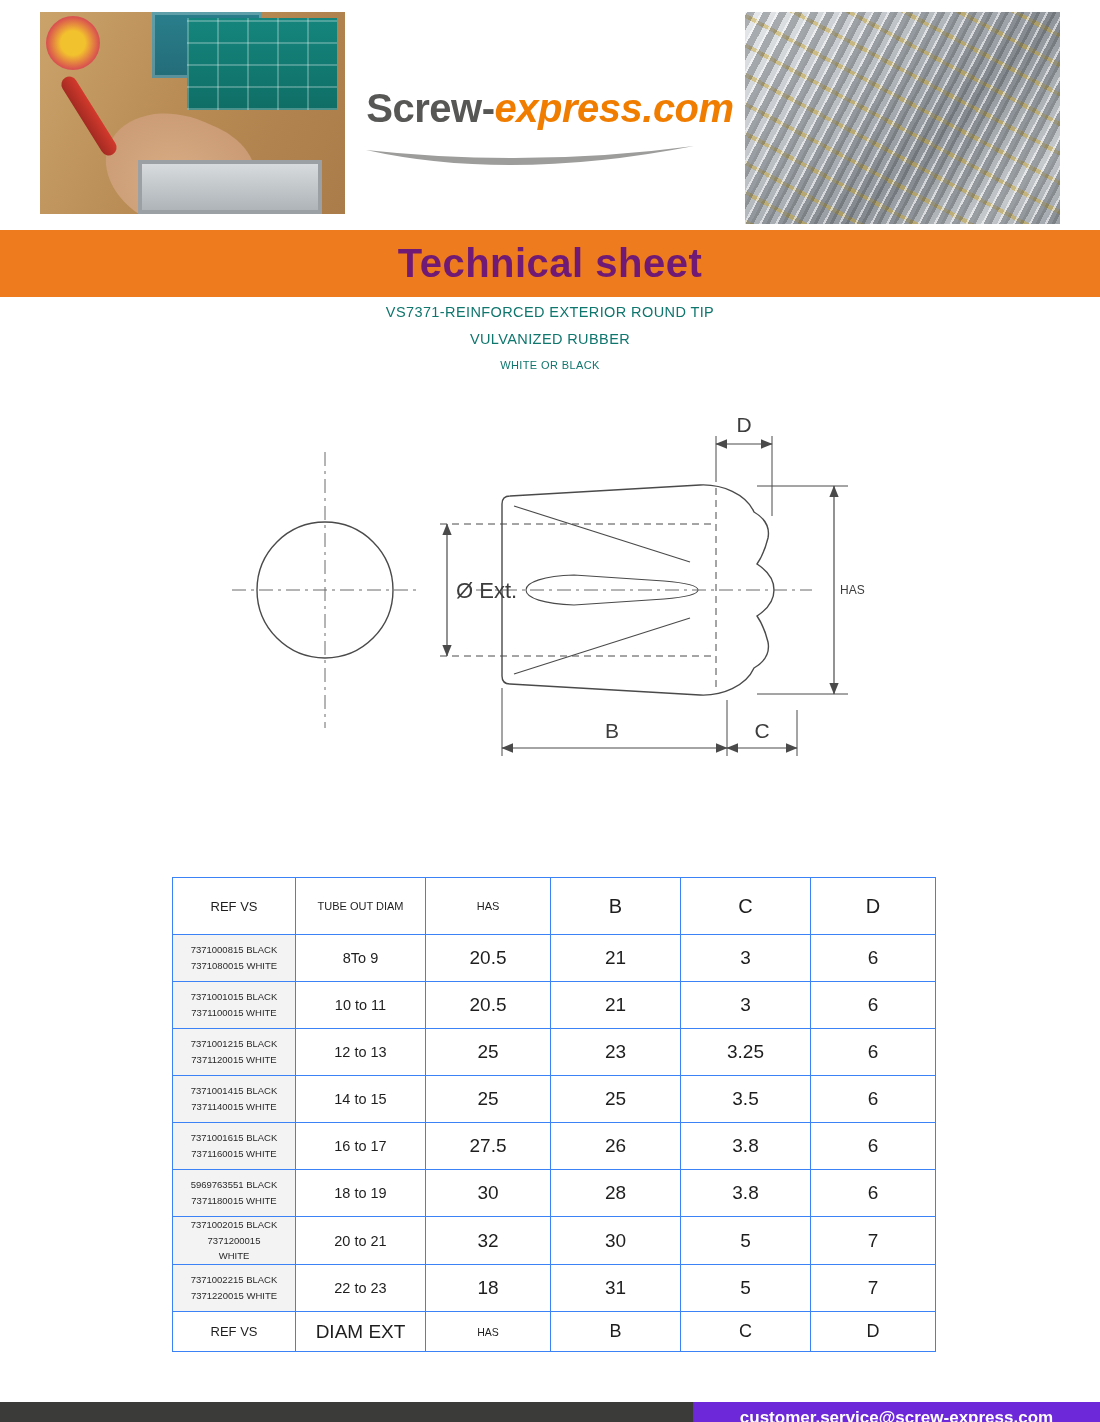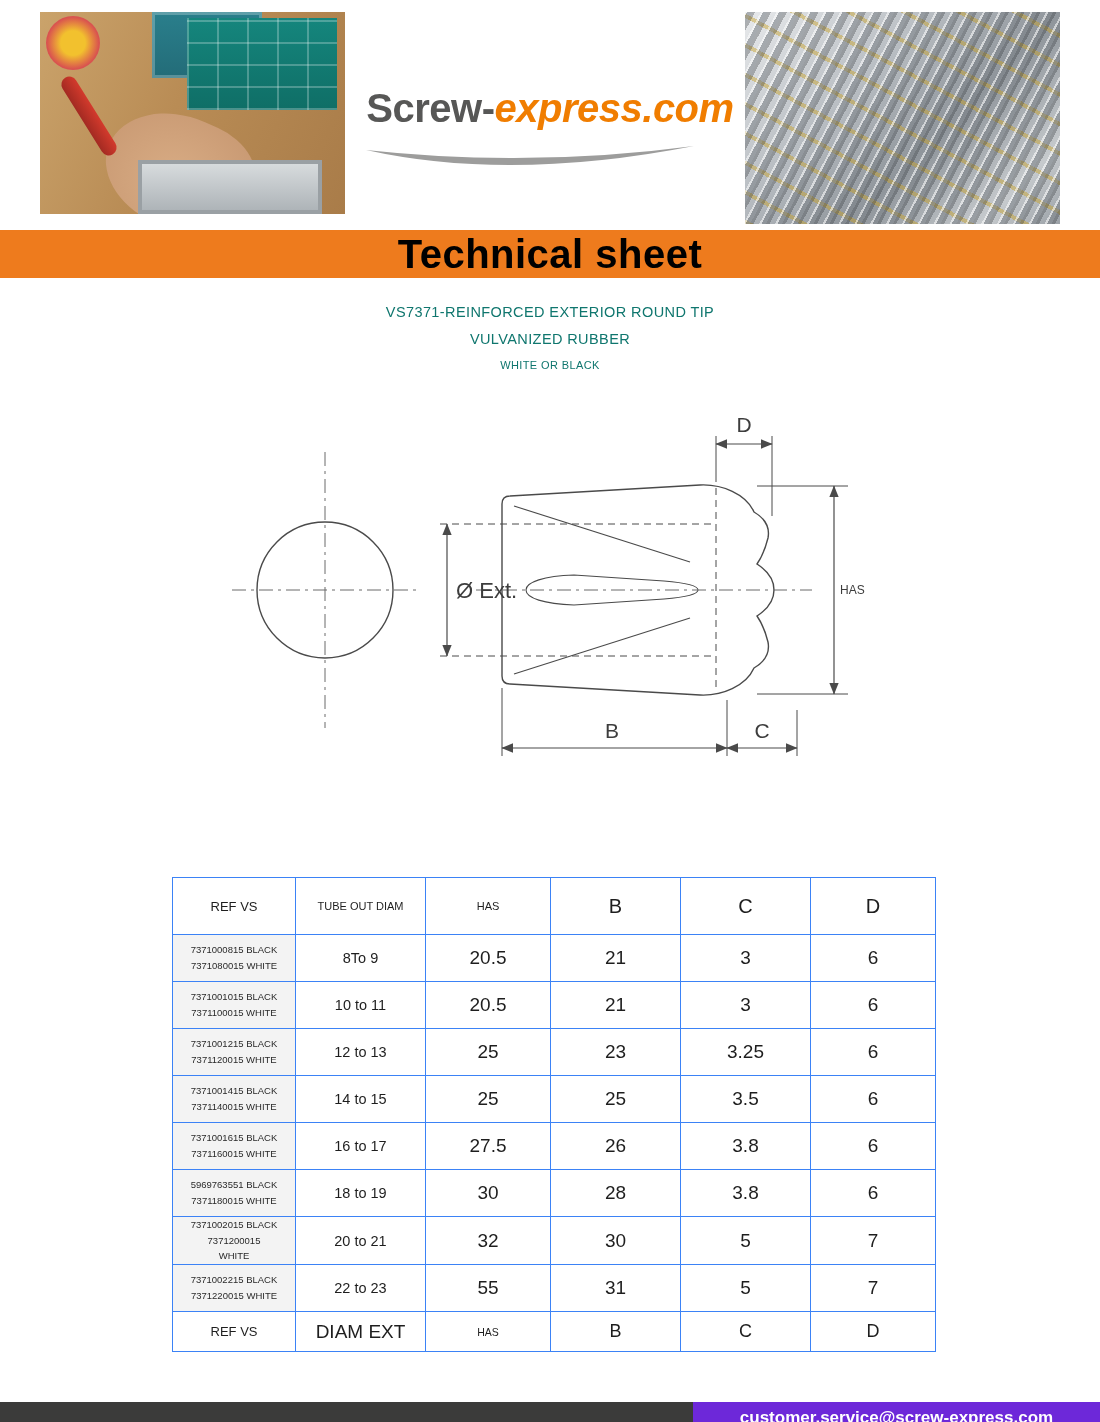--- a/index.html
+++ b/index.html
@@ -33,22 +33,22 @@
   .decor-driver { left:4px; top:96px; width:90px; height:16px; border-radius:8px;
       background:linear-gradient(#d33a2c,#a32а22); background:linear-gradient(#d33a2c,#a32a22); transform:rotate(58deg); }
 
   .logo { position:absolute; left:350px; top:74px; width:400px; text-align:center; }
   .logo-line { font-size:40px; font-weight:700; white-space:nowrap; letter-spacing:-0.5px; }
   .logo-prefix { color:#575756; }
   .logo-suffix { color:#f07d00; font-style:italic; }
   .logo-swoosh { position:absolute; left:10px; top:56px; width:340px; height:34px; }
 
   
-  .banner { position:absolute; top:218px; left:0; width:1100px; height:48px; background:#ee7b1d;
-    color:#000000; display:flex; align-items:center; justify-content:center;
+  .banner { position:absolute; top:218px; left:0; width:1100px; height:67px; background:#ee7b1d;
+    color:#701a75; display:flex; align-items:center; justify-content:center;
     font-size:40px; font-weight:700; letter-spacing:0.5px; }
 
   
   .title-line { position:absolute; left:0; width:100%; text-align:center; color:#0f766e; }
   .t1 { top:292px; font-size:14.5px; letter-spacing:.4px; }
   .t2 { top:319px; font-size:14.5px; letter-spacing:.4px; }
   .t3 { top:347px; font-size:11px; letter-spacing:.4px; }
 
   
   .drawing { position:absolute; top:400px; left:0; }
@@ -256,21 +256,21 @@
           <td class="num-cell">30</td>
           <td class="num-cell">5</td>
           <td class="num-cell">7</td>
         </tr>
         <tr>
           <td class="ref-cell">
             <div>7371002215 BLACK</div>
             <div>7371220015 WHITE</div>
           </td>
           <td class="tube-cell">22 to 23</td>
-          <td class="num-cell">55</td>
+          <td class="num-cell">18</td>
           <td class="num-cell">31</td>
           <td class="num-cell">5</td>
           <td class="num-cell">7</td>
         </tr>
       </tbody>
     <tfoot>
       <tr>
         <td class="f-ref">REF VS</td>
         <td class="f-diam">DIAM EXT</td>
         <td class="f-has">HAS</td>

